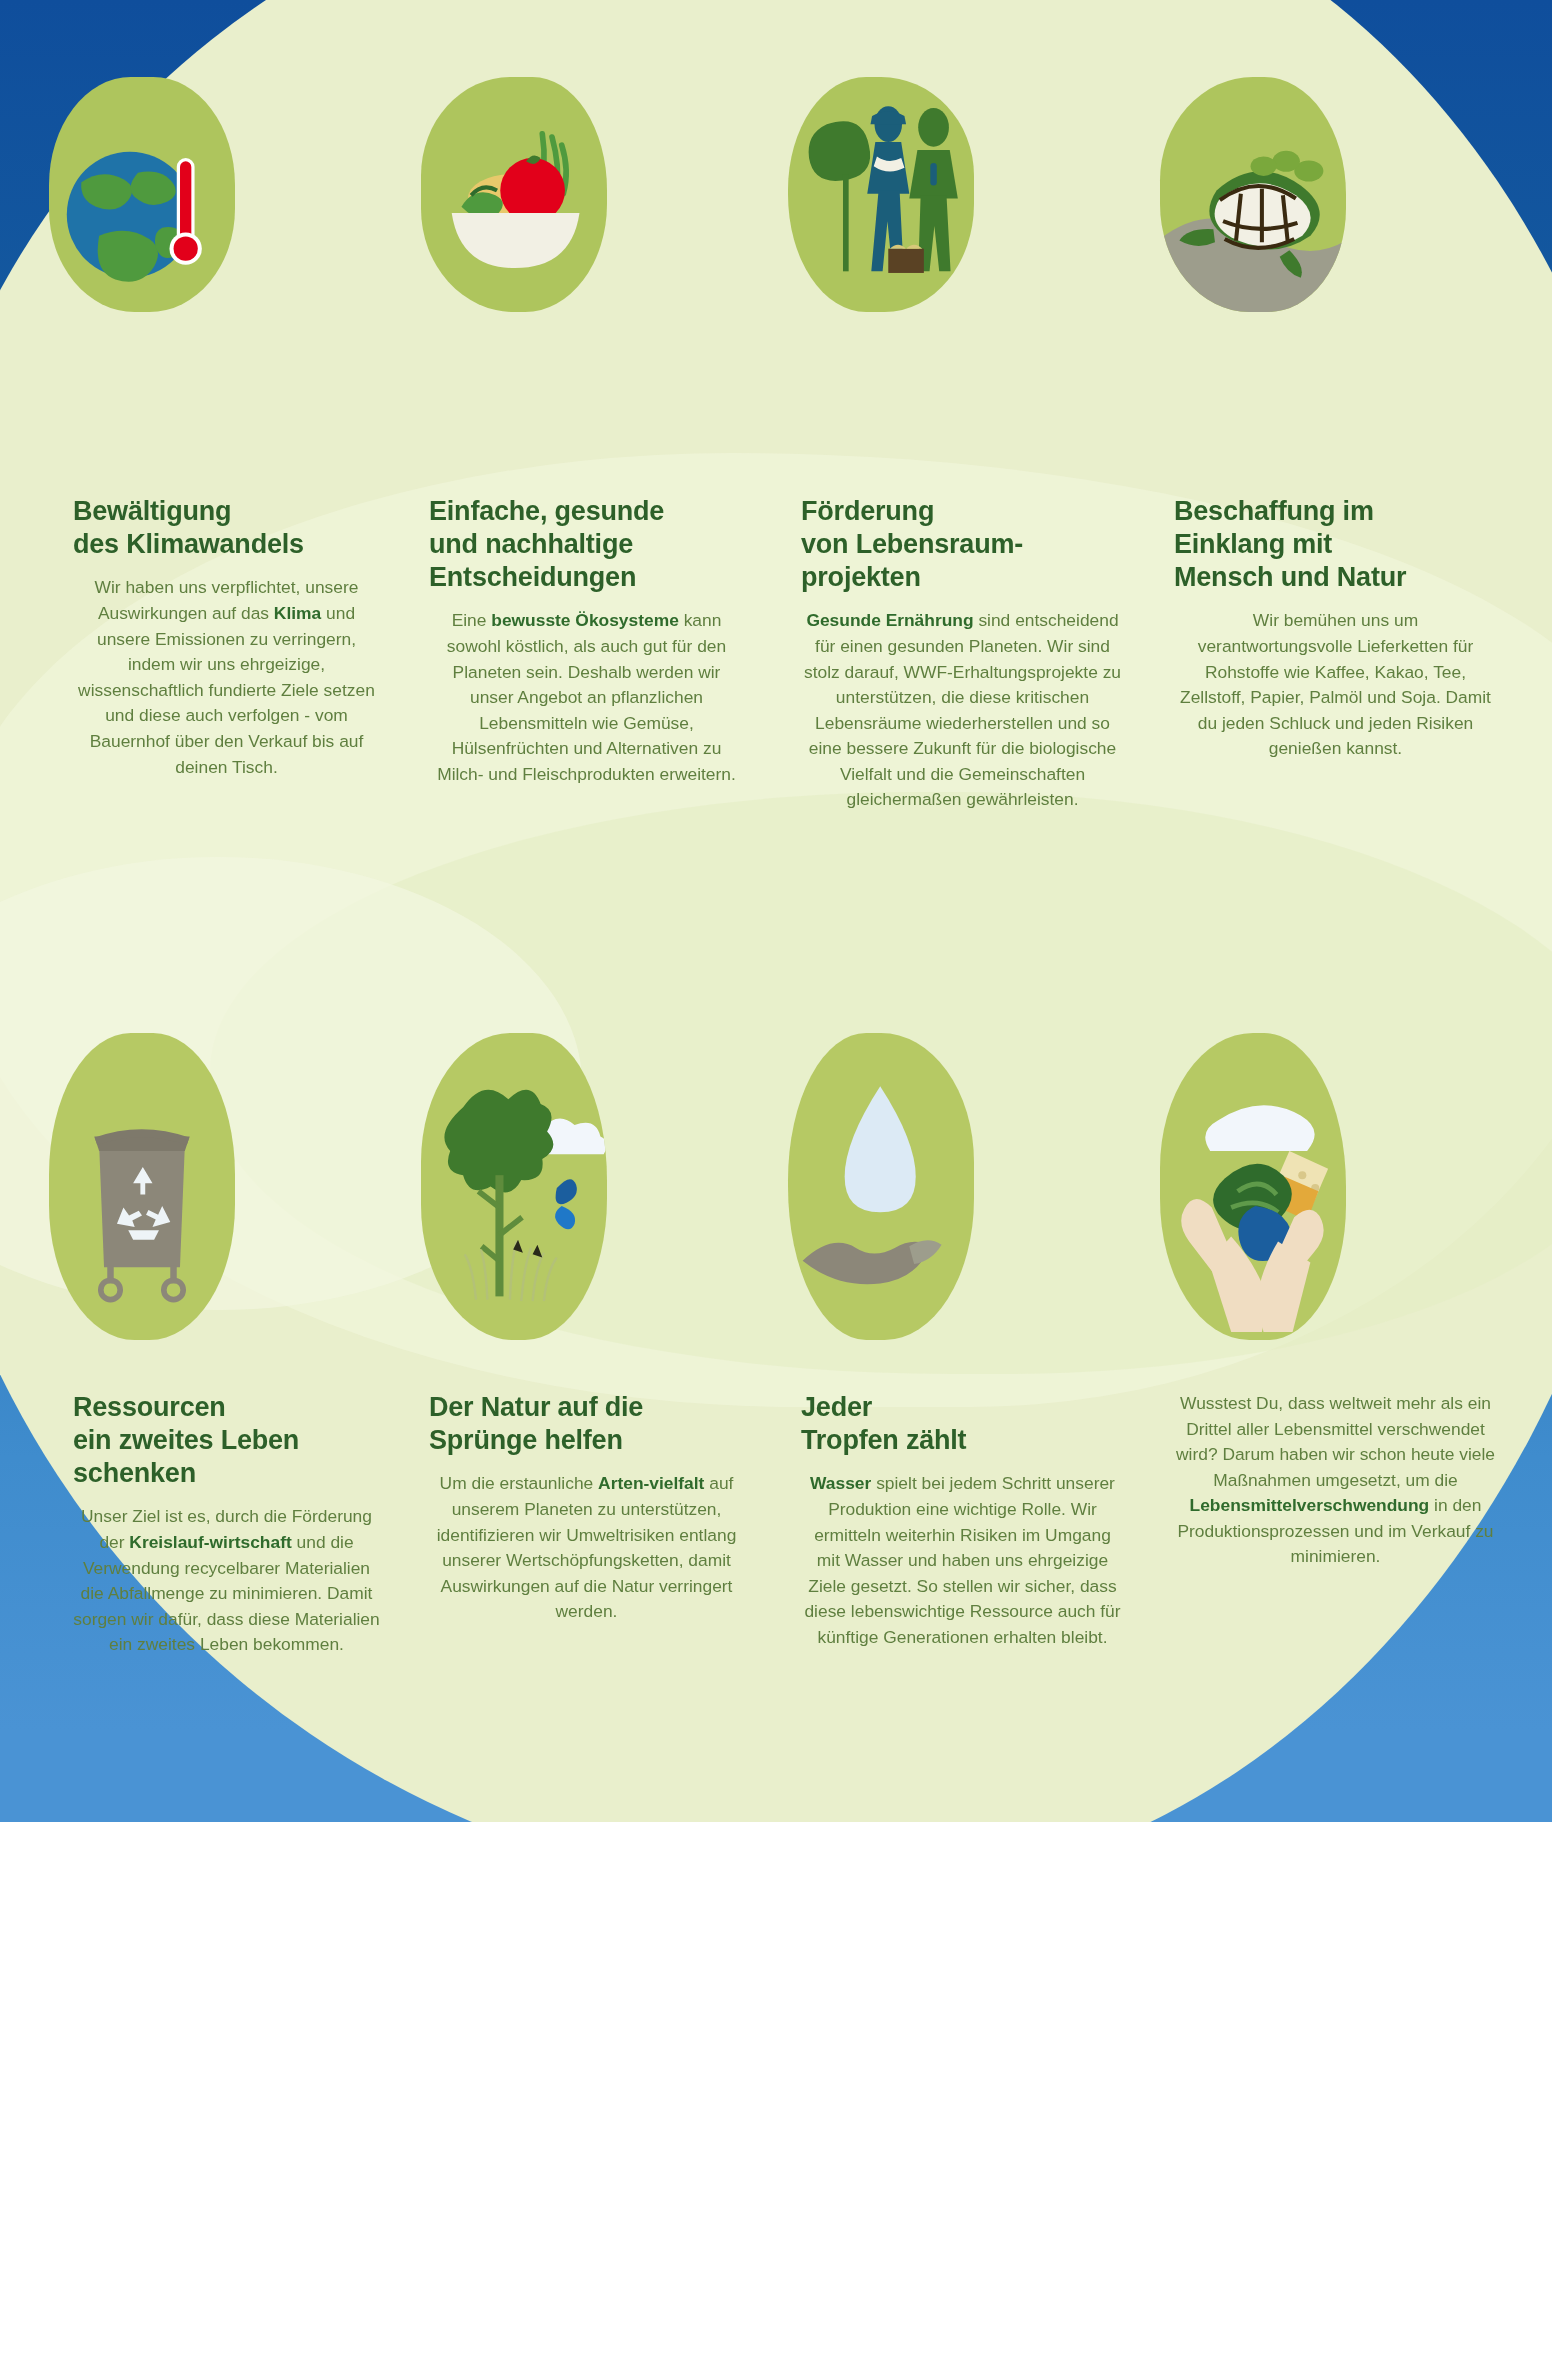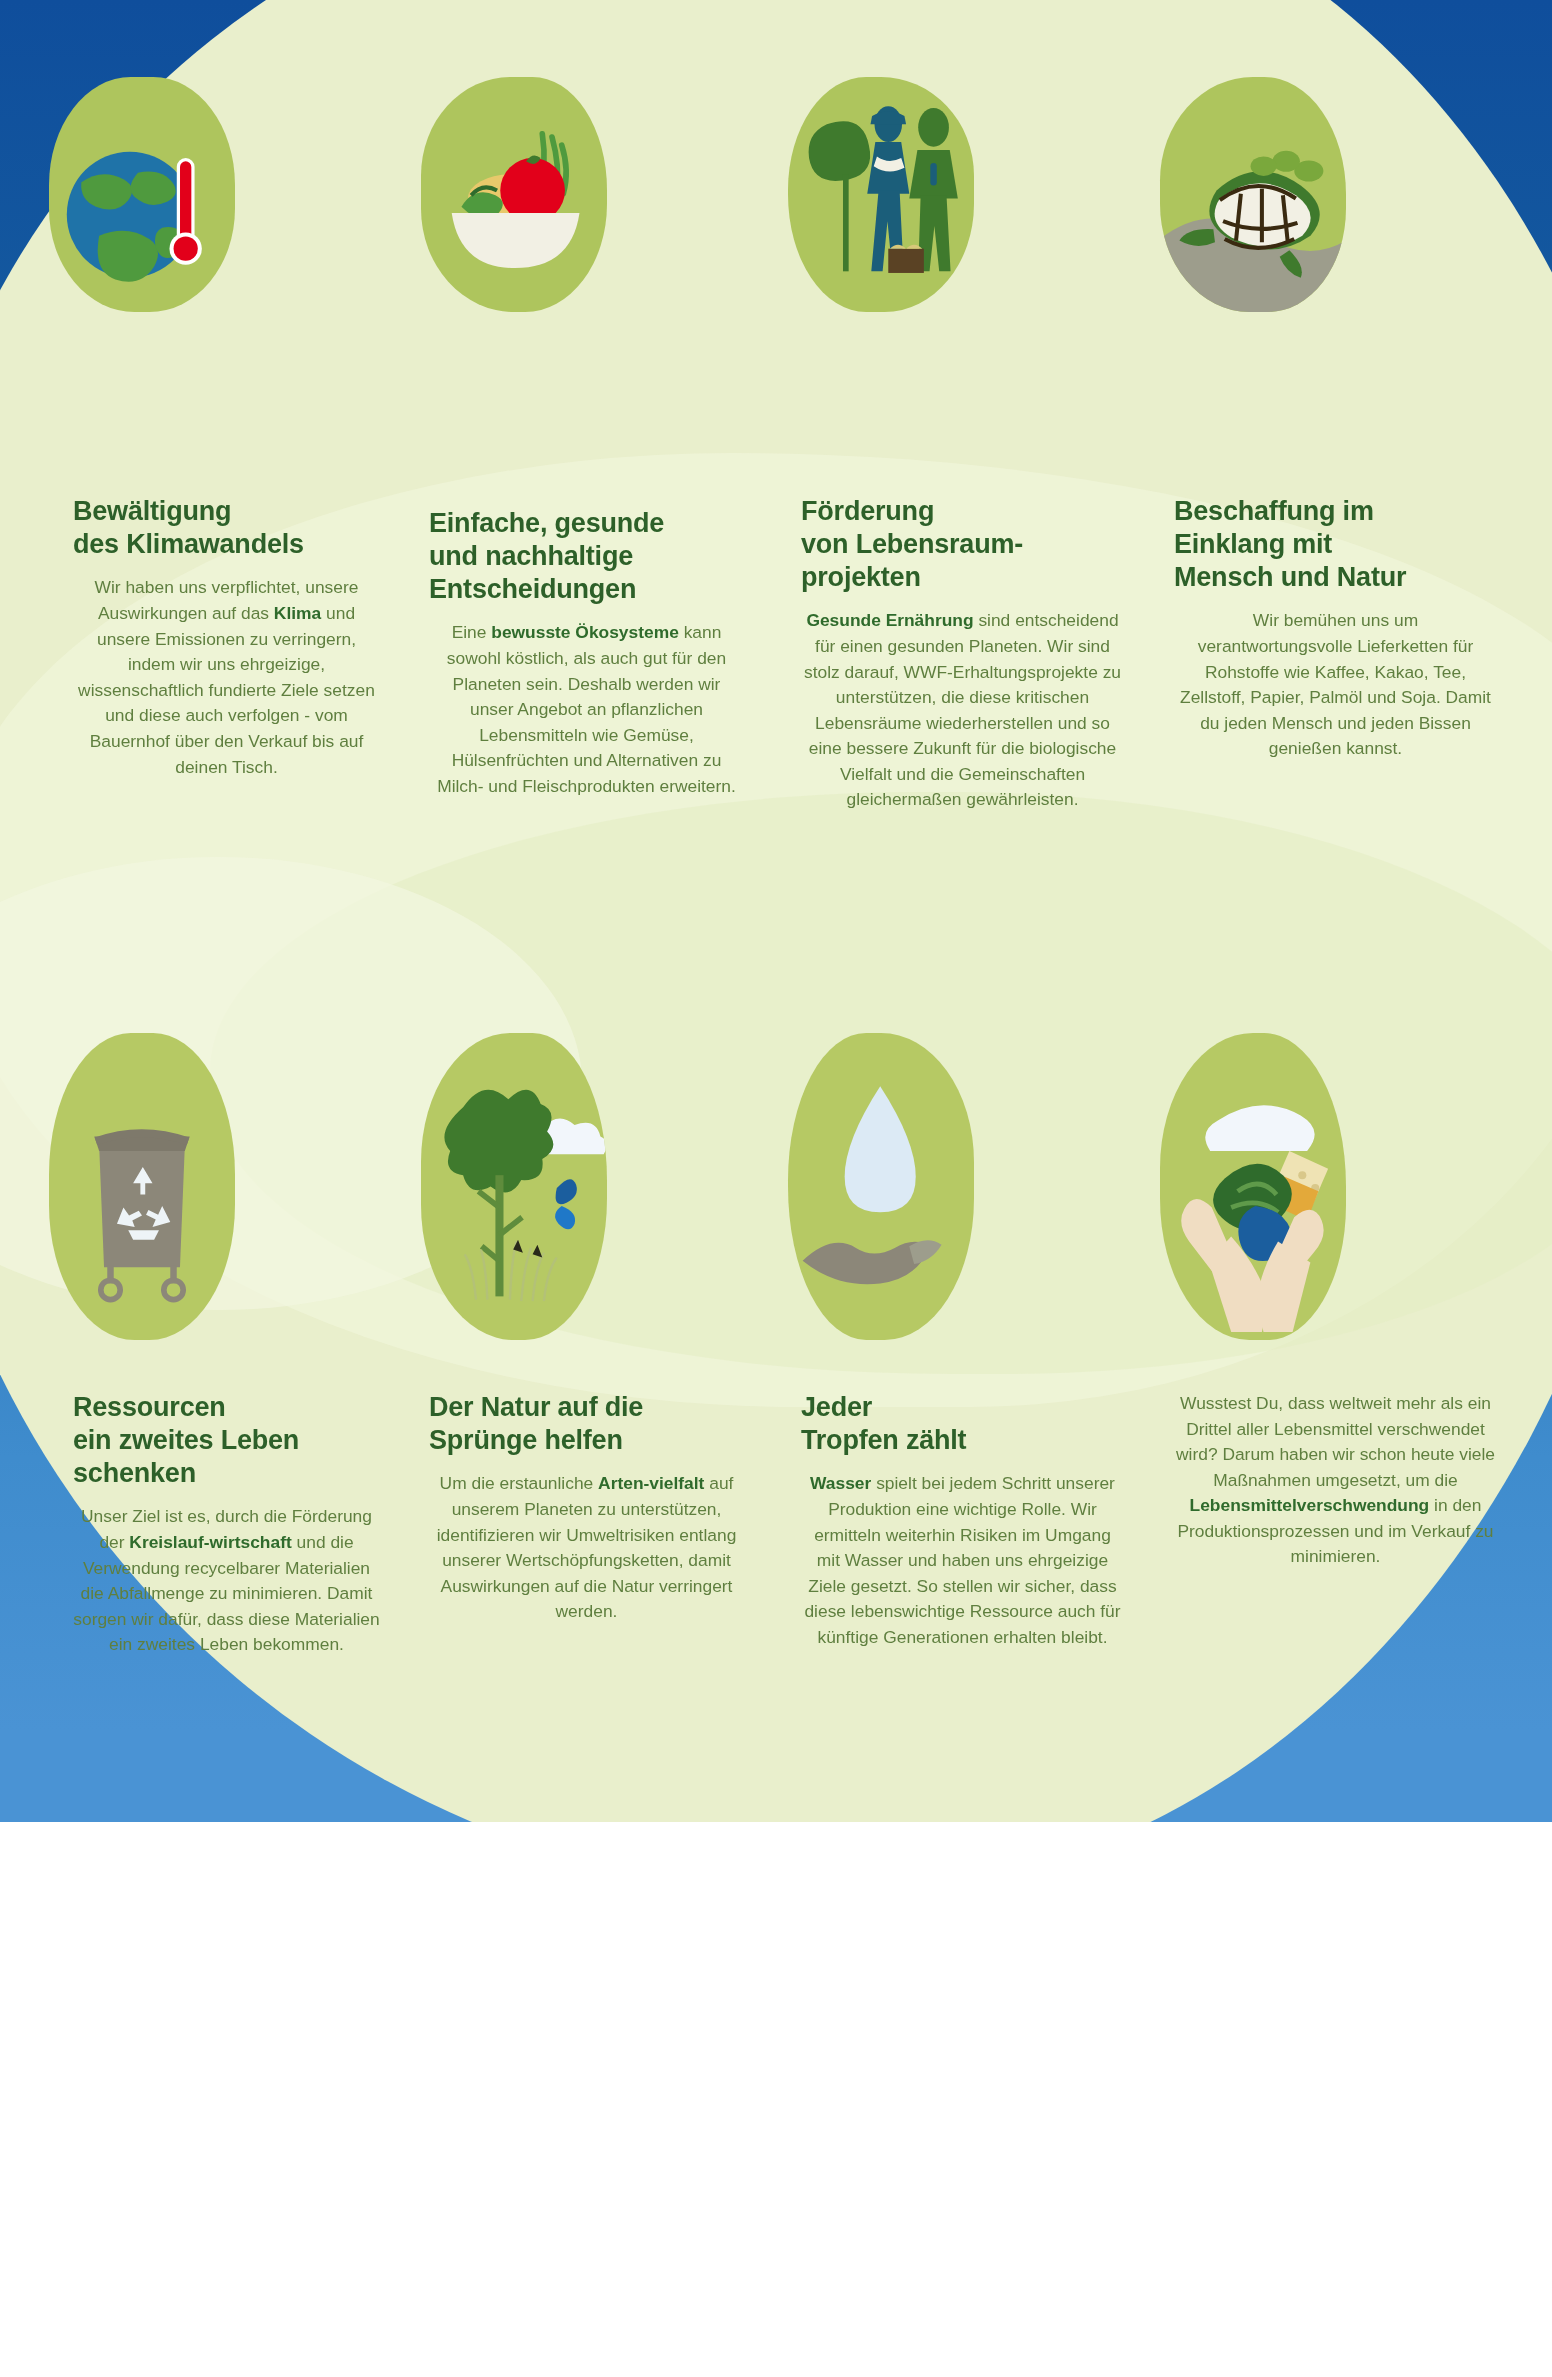--- a/index.html
+++ b/index.html
@@ -204,31 +204,31 @@
       <ellipse cx="128" cy="110" rx="16" ry="12" fill="#7aa83c"></ellipse>
       <path d="M66 188 q-32 -2 -42 14 q22 12 44 2z" fill="#3f7a2d"></path>
       <path d="M160 214 q20 20 14 34 q-18 -6 -26 -26z" fill="#3f7a2d"></path>
     </svg>
   </div>
 
   <div class="card" style="left:73px;top:495px;width:307px;">
     <h3>Bewältigung<br>des Klimawandels</h3>
     <p>Wir haben uns verpflichtet, unsere Auswirkungen auf das <b>Klima</b> und unsere Emissionen zu verringern, indem wir uns ehrgeizige, wissenschaftlich fundierte Ziele setzen und diese auch verfolgen - vom Bauernhof über den Verkauf bis auf deinen Tisch.</p>
   </div>
-  <div class="card" style="left:429px;top:507px;width:315px;">
+  <div class="card" style="left:429px;top:495px;width:315px;">
     <h3>Einfache, gesunde<br>und nachhaltige<br>Entscheidungen</h3>
     <p>Eine <b>bewusste Ökosysteme</b> kann sowohl köstlich, als auch gut für den Planeten sein. Deshalb werden wir unser Angebot an pflanzlichen Lebensmitteln wie Gemüse, Hülsenfrüchten und Alternativen zu Milch- und Fleischprodukten erweitern.</p>
   </div>
   <div class="card" style="left:801px;top:495px;width:323px;">
     <h3>Förderung<br>von Lebensraum-<br>projekten</h3>
     <p><b>Gesunde Ernährung</b> sind entscheidend für einen gesunden Planeten. Wir sind stolz darauf, WWF-Erhaltungsprojekte zu unterstützen, die diese kritischen Lebensräume wiederherstellen und so eine bessere Zukunft für die biologische Vielfalt und die Gemeinschaften gleichermaßen gewährleisten.</p>
   </div>
   <div class="card" style="left:1174px;top:495px;width:323px;">
     <h3>Beschaffung im<br>Einklang mit<br>Mensch und Natur</h3>
-    <p>Wir bemühen uns um verantwortungsvolle Lieferketten für Rohstoffe wie Kaffee, Kakao, Tee, Zellstoff, Papier, Palmöl und Soja. Damit du jeden Mensch und jeden Bissen genießen kannst.</p>
+    <p>Wir bemühen uns um verantwortungsvolle Lieferketten für Rohstoffe wie Kaffee, Kakao, Tee, Zellstoff, Papier, Palmöl und Soja. Damit du jeden Schluck und jeden Risiken genießen kannst.</p>
   </div>
 
   <div class="iconblob b1" style="left:49px;top:1033px;width:186px;height:307px;background:#b6c964;">
     <svg viewBox="0 0 230 380">
       <path d="M62 140 h106 l-6 150 h-94z" fill="#8c8779"></path>
       <path d="M56 128 h118 l-6 18 h-106z" fill="#7e796b"></path>
       <path d="M58 134 q56 -20 114 0" fill="none" stroke="#7e796b" stroke-width="10"></path>
       <g fill="#eef4f7">
         <path d="M104 186 l12 -20 l12 20 l-9 0 l0 14 l-6 0 l0 -14z"></path>
         <path d="M92 216 l-8 20 l22 4 l-3 -8 l12 -6 l-4 -6 l-12 6z"></path>

